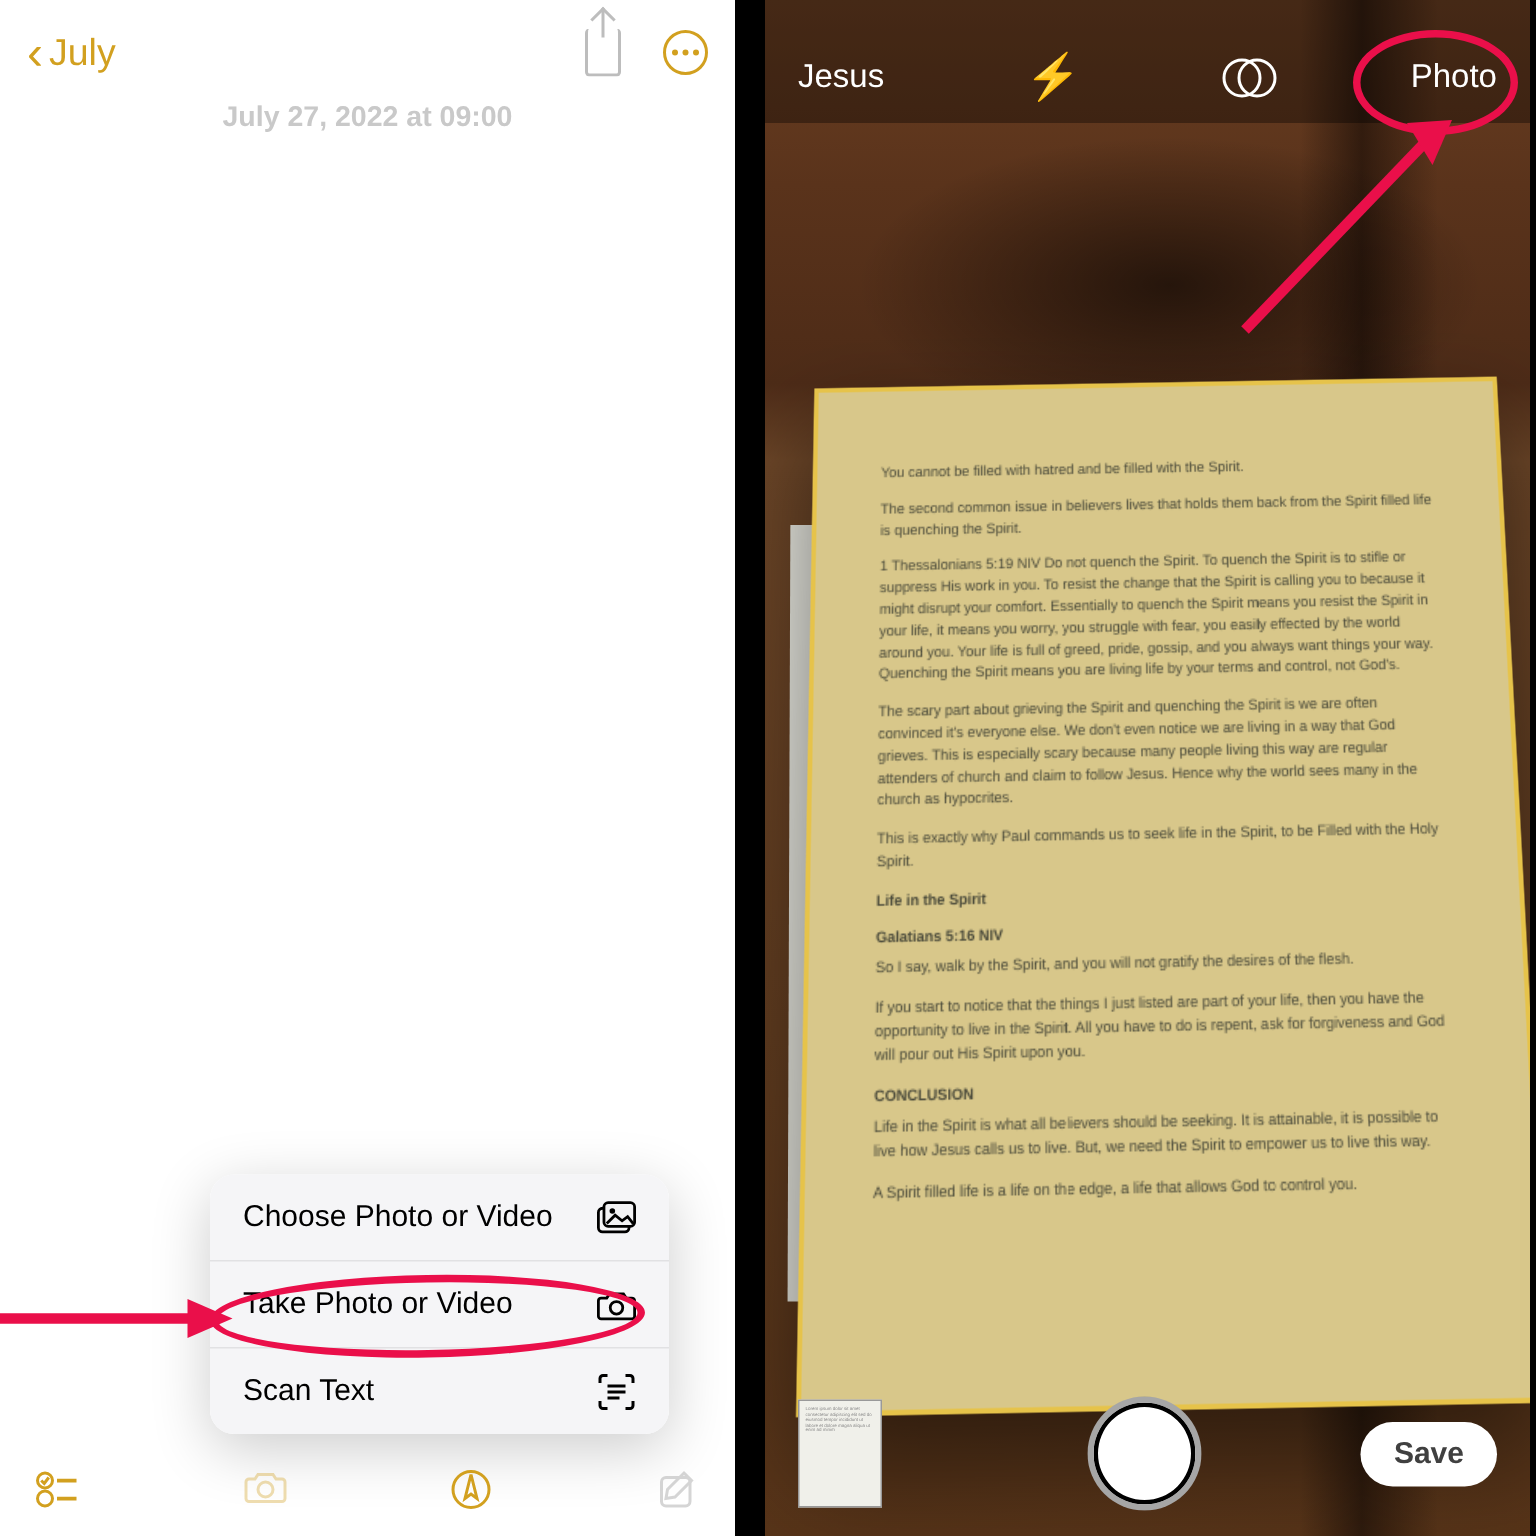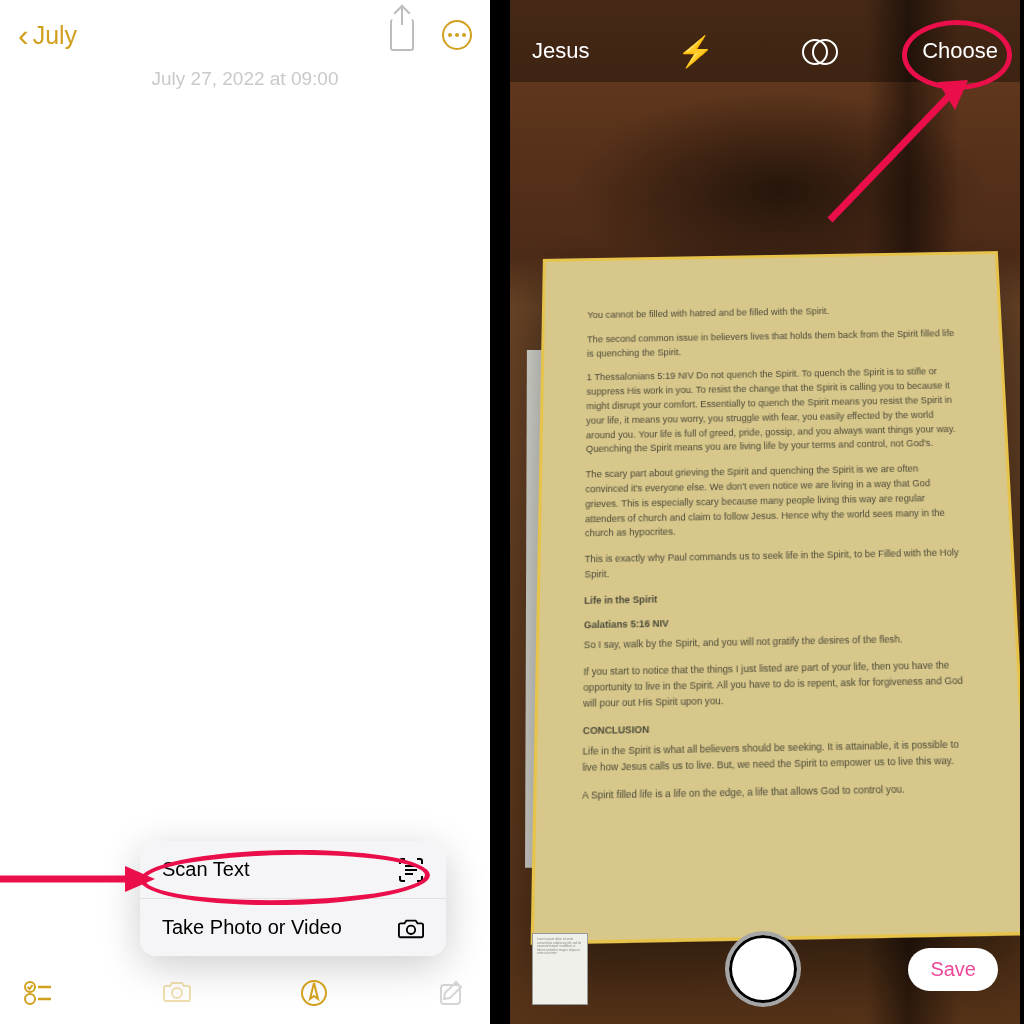--- a/index.html
+++ b/index.html
@@ -21,21 +21,21 @@
     padding: 0 18px;
   }
   .back { display: flex; align-items: center; color: #d2a01f; font-size: 25px; font-weight: 400; }
   .chev { font-size: 32px; font-weight: 300; margin-right: 4px; }
   .hdr-right { display: flex; align-items: center; gap: 28px; }
   .share-icon { width: 24px; height: 32px; border: 2px solid #bdbdbd; border-top: none; border-radius: 3px; position: relative; }
   .share-icon::before { content:""; position:absolute; top:-12px; left:50%; transform:translateX(-50%); width:2px; height:18px; background:#bdbdbd;}
   .share-icon::after { content:""; position:absolute; top:-12px; left:50%; transform:translateX(-50%) rotate(45deg); width:10px; height:10px; border-top:2px solid #bdbdbd; border-left:2px solid #bdbdbd;}
   .more-icon { width:30px; height:30px; border:2.5px solid #d2a01f; border-radius:50%; display:flex; align-items:center; justify-content:center; gap:3px;}
   .more-icon span { width:4px; height:4px; background:#d2a01f; border-radius:50%;}
-  .note-date { text-align:center; font-size:19px; color:#c9c9c9; margin-top:-2px; font-weight:400;}
+  .note-date { text-align:center; font-size:19px; color:#c9c9c9; margin-top:-2px; font-weight:700;}
 
   .popup {
     position:absolute; bottom:68px; left:140px; width:306px;
     background:rgba(245,245,247,0.96); border-radius:16px;
     box-shadow: 0 10px 40px rgba(0,0,0,0.2);
   }
   .popup-item {
     display:flex; align-items:center; justify-content:space-between;
     padding: 17px 22px; font-size:20px; color:#000;
     border-bottom:1px solid rgba(0,0,0,0.08);
@@ -114,21 +114,21 @@
     width:56px; height:72px; background:#f0f0ea; border:1px solid #999;
     font-size:3px; padding:4px; color:#888; line-height:1.2; overflow:hidden;
   }
   .shutter {
     width:76px; height:76px; border-radius:50%; background:#fff;
     border:4px solid rgba(128,128,128,0.7);
     box-shadow: inset 0 0 0 3px #000;
     margin-left: 30px;
   }
   .save-btn {
-    background:#fff; color:#ec4899; font-size:20px; font-weight:400;
+    background:#fff; color:#404040; font-size:20px; font-weight:700;
     padding:10px 22px; border-radius:22px; border:none;
   }
 
   .annot-circle-right {
     position:absolute; top:20px; right:8px; width:110px; height:70px;
     border:5px solid #ea0f4a; border-radius:50%; pointer-events:none;
   }
   .annot-arrow-right {
     position:absolute; top:70px; right:40px; width:160px; height:160px;
     overflow:visible;
@@ -148,37 +148,48 @@
       <div class="more-icon">
           <span></span>
           <span></span>
           <span></span>
         </div>
     </div>
   </div>
   <div class="note-date">July 27, 2022 at 09:00</div>
 
   <div class="popup">
+    <div class="popup-item">
+      <span>Choose Photo or Video</span>
+      <span class="pop-icon">
+        <svg width="28" height="24" viewBox="0 0 28 24">
+            <rect x="1" y="5" width="22" height="17" rx="3" fill="none" stroke="#000" stroke-width="2"></rect>
+            <rect x="5" y="1" width="22" height="17" rx="3" fill="#f3f3f5" stroke="#000" stroke-width="2"></rect>
+            <circle cx="11" cy="7" r="2" fill="#000"></circle>
+            <path d="M7 16 L13 10 L18 14 L22 11 L26 16" fill="none" stroke="#000" stroke-width="2"></path>
+          </svg>
+      </span>
+    </div>
+    <div class="popup-item">
+      <span>Take Photo or Video</span>
+      <span class="pop-icon camera-icon">
+        <svg width="28" height="22" viewBox="0 0 28 22">
+            <path d="M3 6h4l2-3h10l2 3h4a2 2 0 012 2v11a2 2 0 01-2 2H3a2 2 0 01-2-2V8a2 2 0 012-2z" fill="none" stroke="#000" stroke-width="2"></path>
+            <circle cx="14" cy="13" r="4.5" fill="none" stroke="#000" stroke-width="2"></circle>
+          </svg>
+      </span>
+    </div>
     <div class="popup-item">
       <span>Scan Text</span>
       <span class="pop-icon scantext-icon">
         <svg width="26" height="26" viewBox="0 0 26 26">
             <path d="M2 7V4a2 2 0 012-2h3M19 2h3a2 2 0 012 2v3M24 19v3a2 2 0 01-2 2h-3M7 24H4a2 2 0 01-2-2v-3" fill="none" stroke="#000" stroke-width="2"></path>
             <line x1="7" y1="9" x2="19" y2="9" stroke="#000" stroke-width="2"></line>
             <line x1="7" y1="13" x2="19" y2="13" stroke="#000" stroke-width="2"></line>
             <line x1="7" y1="17" x2="15" y2="17" stroke="#000" stroke-width="2"></line>
-          </svg>
-      </span>
-    </div>
-    <div class="popup-item">
-      <span>Take Photo or Video</span>
-      <span class="pop-icon camera-icon">
-        <svg width="28" height="22" viewBox="0 0 28 22">
-            <path d="M3 6h4l2-3h10l2 3h4a2 2 0 012 2v11a2 2 0 01-2 2H3a2 2 0 01-2-2V8a2 2 0 012-2z" fill="none" stroke="#000" stroke-width="2"></path>
-            <circle cx="14" cy="13" r="4.5" fill="none" stroke="#000" stroke-width="2"></circle>
           </svg>
       </span>
     </div>
   </div>
 
   <div class="bottom-bar">
     <span class="bicon">
       <svg width="28" height="28" viewBox="0 0 28 28">
           <circle cx="6" cy="8" r="5" fill="none" stroke="#d2a01f" stroke-width="2"></circle>
           <path d="M3.5 8l2 2 3-4" stroke="#d2a01f" stroke-width="2" fill="none"></path>
@@ -234,21 +245,21 @@
       <p>If you start to notice that the things I just listed are part of your life, then you have the opportunity to live in the Spirit. All you have to do is repent, ask for forgiveness and God will pour out His Spirit upon you.</p>
       <p class="hd">CONCLUSION</p>
       <p>Life in the Spirit is what all believers should be seeking. It is attainable, it is possible to live how Jesus calls us to live. But, we need the Spirit to empower us to live this way.</p>
       <p>A Spirit filled life is a life on the edge, a life that allows God to control you.</p>
     </div>
 
     <div class="scan-topbar">
       <span>Jesus</span>
       <span class="flash">⚡</span>
       <span class="venn"></span>
-      <span>Choose</span>
+      <span>Photo</span>
     </div>
 
     <div class="scan-bottom">
       <div class="thumb">Lorem ipsum dolor sit amet consectetur adipiscing elit sed do eiusmod tempor incididunt ut labore et dolore magna aliqua ut enim ad minim</div>
       <div class="shutter"></div>
       <button class="save-btn">Save</button>
     </div>
 
     <div class="annot-circle-right"></div>
     <div class="annot-arrow-right">

